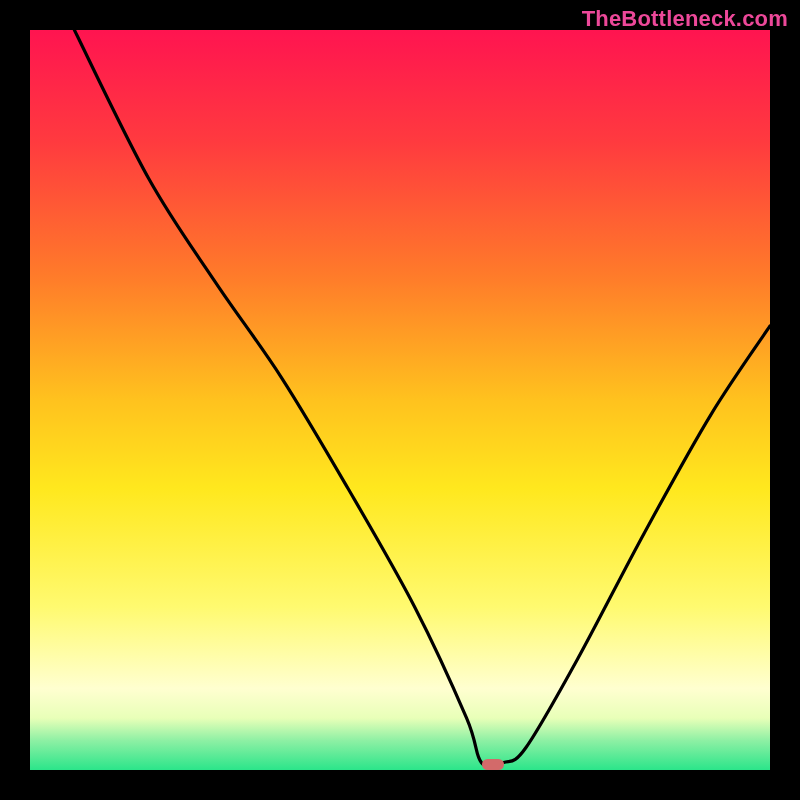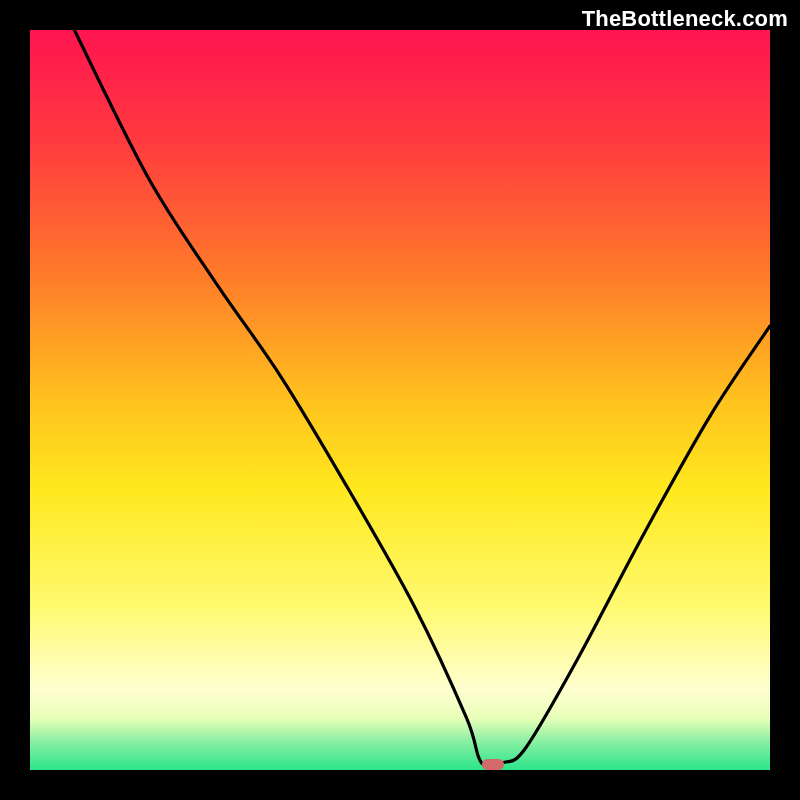--- a/index.html
+++ b/index.html
@@ -35,21 +35,21 @@
       #2be58a 100%
     );
   }
   .watermark {
     position: absolute;
     top: 6px;
     right: 12px;
     font-family: Arial, Helvetica, sans-serif;
     font-size: 22px;
     font-weight: 600;
-    color: #ffffff;
+    color: #ec4899;
     letter-spacing: 0.2px;
   }
   svg.curve {
     position: absolute;
     left: 0; top: 0;
     width: 740px; height: 740px;
   }
   .marker {
     position: absolute;
     width: 22px;

